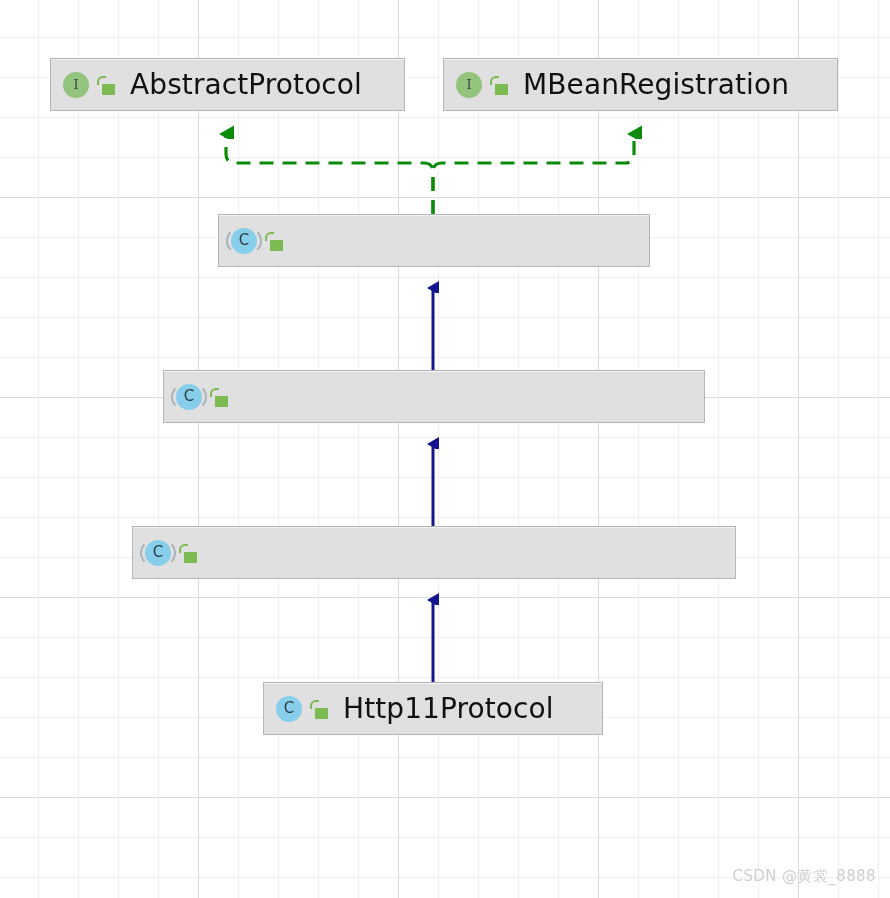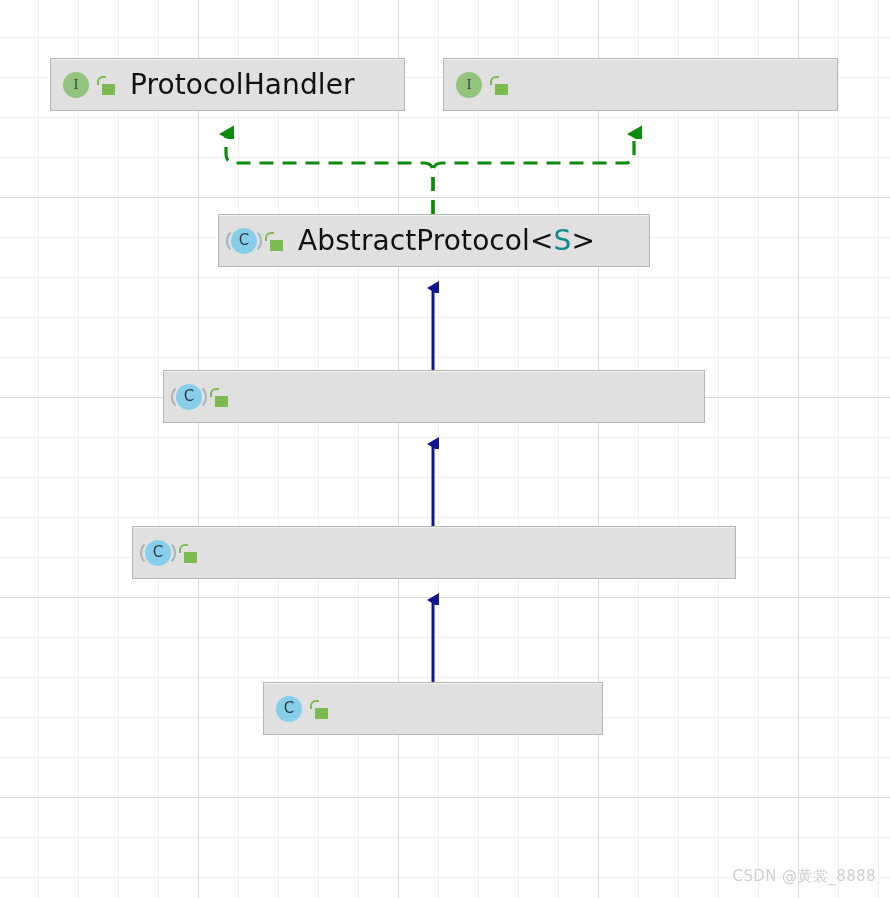--- a/index.html
+++ b/index.html
@@ -214,50 +214,50 @@
     <span class="node-icons">
       <span class="type-icon iface">
         <span class="disc"></span>
         <span class="letter">I</span>
       </span>
       <span class="lock-icon">
         <span class="shackle"></span>
           <span class="body"></span>
       </span>
     </span>
-    <span class="node-label">ProtocolHandler</span>
+    <span class="node-label">AbstractProtocol</span>
   </div>
 
   <div class="node" id="node-mbean-registration" style="left:443px; top:58px; width:395px; height:53px;">
     <span class="node-icons">
       <span class="type-icon iface">
         <span class="disc"></span>
         <span class="letter">I</span>
       </span>
       <span class="lock-icon">
         <span class="shackle"></span>
           <span class="body"></span>
       </span>
     </span>
+    <span class="node-label">MBeanRegistration</span>
   </div>
 
   <div class="node" id="node-abstract-protocol" style="left:218px; top:214px; width:432px; height:53px;">
     <span class="node-icons">
       <span class="type-icon abs">
         <span class="arc-l"></span>
           <span class="arc-r"></span>
         <span class="disc"></span>
         <span class="letter">C</span>
       </span>
       <span class="lock-icon">
         <span class="shackle"></span>
           <span class="body"></span>
       </span>
     </span>
-    <span class="node-label"><span>AbstractProtocol</span><span class="angle">&lt;</span><span class="generic">S</span><span class="angle">&gt;</span></span>
   </div>
 
   <div class="node" id="node-abstract-http11-protocol" style="left:163px; top:370px; width:542px; height:53px;">
     <span class="node-icons">
       <span class="type-icon abs">
         <span class="arc-l"></span>
           <span class="arc-r"></span>
         <span class="disc"></span>
         <span class="letter">C</span>
       </span>
@@ -287,17 +287,18 @@
     <span class="node-icons">
       <span class="type-icon cls">
         <span class="disc"></span>
         <span class="letter">C</span>
       </span>
       <span class="lock-icon">
         <span class="shackle"></span>
           <span class="body"></span>
       </span>
     </span>
+    <span class="node-label">Http11Protocol</span>
   </div>
 
   <div class="watermark">CSDN @黄裳_8888</div>
 
 </div>
 
 </body></html>

